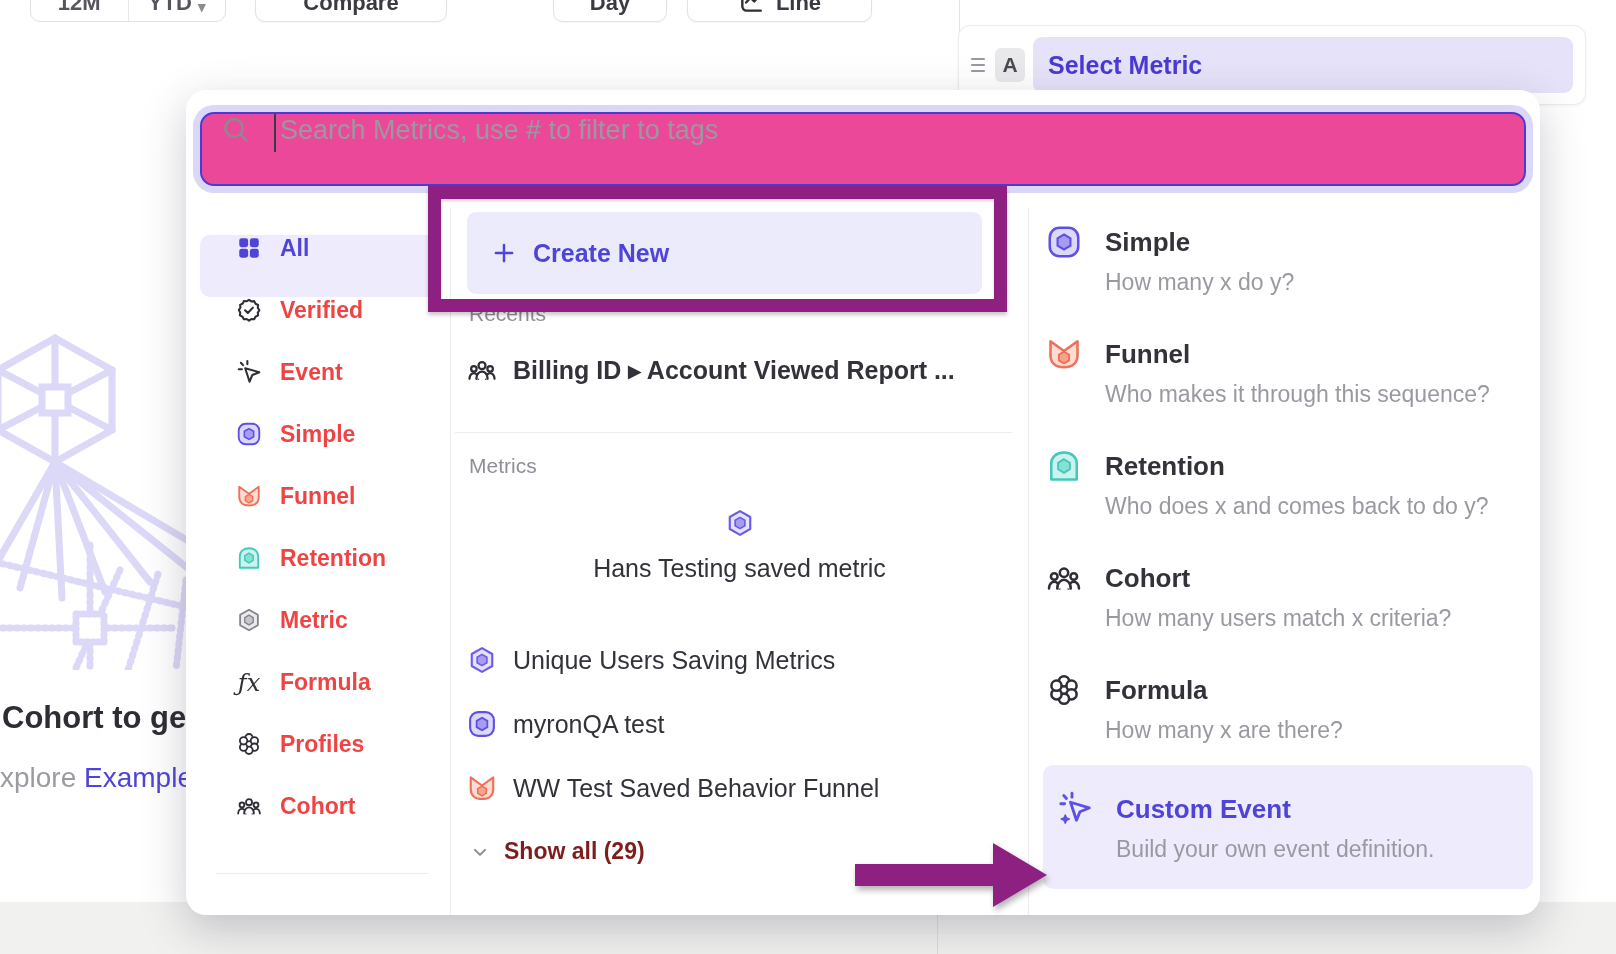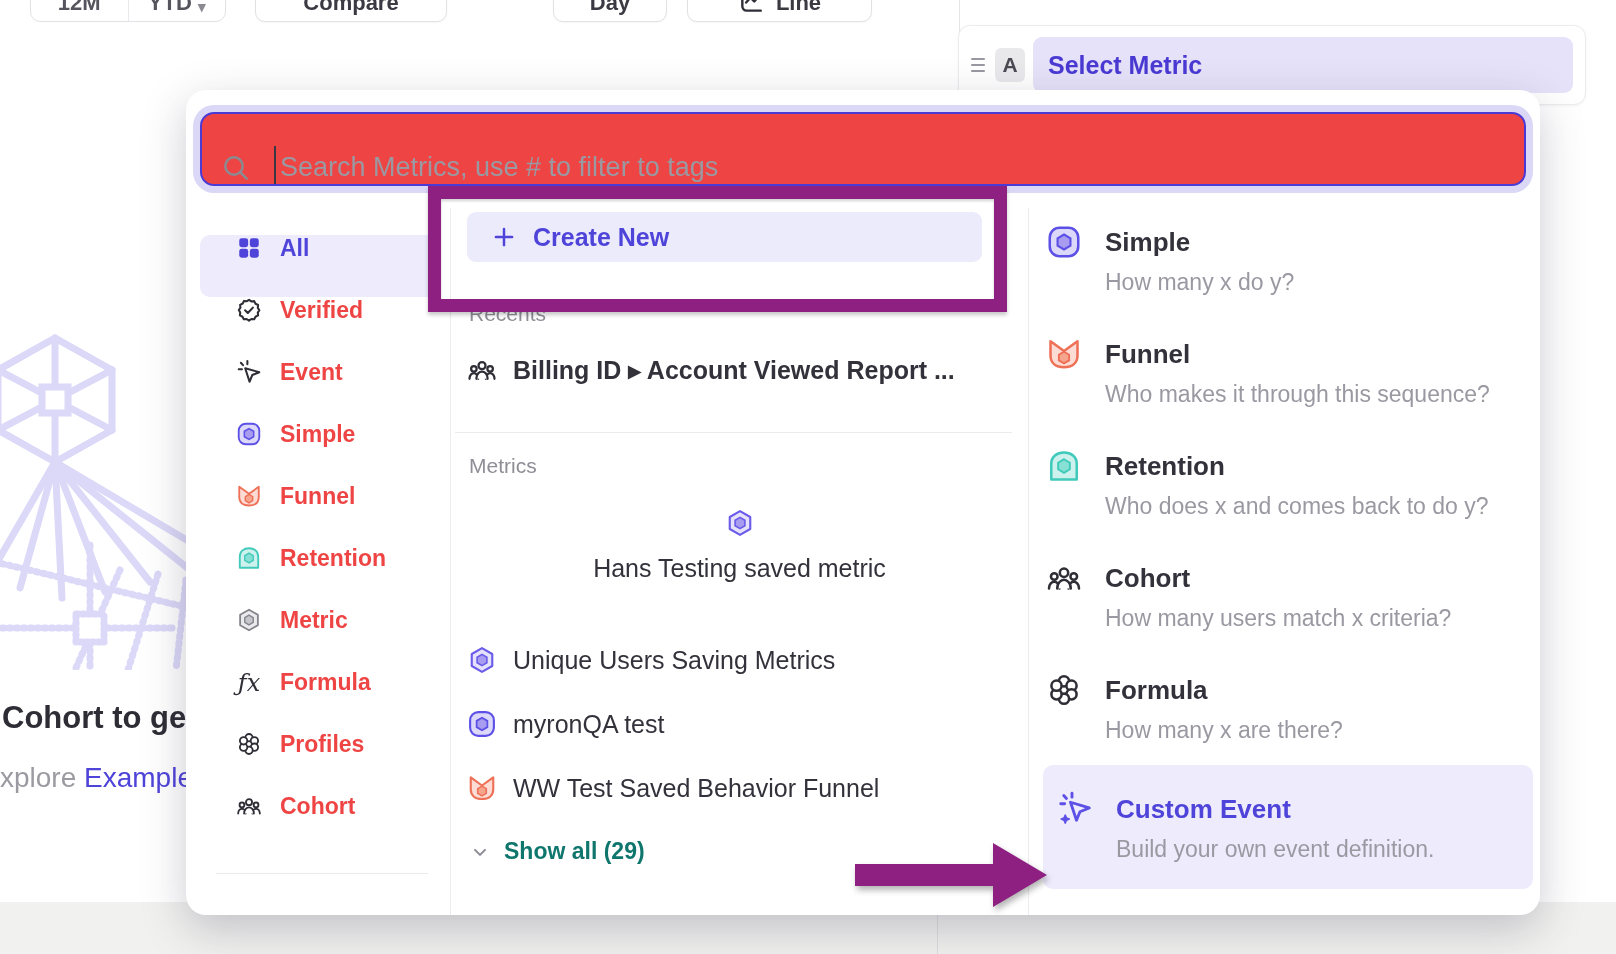--- a/index.html
+++ b/index.html
@@ -35,52 +35,52 @@
   .drag i{display:block;height:2px;background:#9a99a2;border-radius:1px;}
   .abadge{margin-left:10px;width:30px;height:34px;background:#e9e9ec;border-radius:6px;
           display:flex;align-items:center;justify-content:center;font-weight:700;font-size:21px;color:#4b4a53;}
   .metric-pill{margin-left:8px;height:56px;width:540px;background:#e5e2f9;border-radius:9px;
                display:flex;align-items:center;padding-left:15px;font-size:25px;font-weight:600;color:#4a3ad3;}
 
   
   .modal{position:absolute;left:186px;top:90px;width:1354px;height:825px;background:#fff;
          border-radius:20px;box-shadow:0 14px 44px rgba(50,50,80,.25);z-index:10;overflow:hidden;}
   .search{position:absolute;left:14px;top:22px;width:1326px;height:74px;border:2.5px solid #4b3bd6;
-          border-radius:14px;box-shadow:0 0 0 7px #dbd7f7;display:flex;align-items:flex-end;background:#ef4444;}
+          border-radius:14px;box-shadow:0 0 0 7px #dbd7f7;display:flex;align-items:flex-start;background:#ec4899;}
   .search svg{margin-left:18px;flex:0 0 auto;}
   .search .cursorbar{width:2px;height:38px;background:#3a3943;margin-left:22px;}
   .search input{border:none;outline:none;flex:1;font-size:27px;color:#3a3943;margin-left:2px;background:transparent;}
   .search input::placeholder{color:#9a99a2;}
 
   .vdiv1{position:absolute;left:264px;top:118px;bottom:0;width:1px;background:#ececef;}
   .vdiv2{position:absolute;left:842px;top:118px;bottom:0;width:1px;background:#ececef;}
 
   
   .side-item{position:absolute;left:14px;width:240px;height:62px;display:flex;align-items:flex-start;
              padding-left:36px;gap:18px;border-radius:10px;cursor:pointer;margin-top:23px;}
   .side-item .lbl{font-size:23px;font-weight:700;color:#ef4444;}
   .side-item.selected{background:#edebfc;}
   .side-item.selected .lbl{color:#4f44d9;font-weight:600;}
   .side-divider{position:absolute;left:30px;top:783px;width:212px;height:1px;background:#ececef;}
   .icon26{width:26px;height:26px;flex:0 0 auto;}
   .fx{font-size:24px;color:#2f2e36;font-style:italic;font-family:"DejaVu Serif",serif;width:26px;text-align:center;}
 
   
-  .create-new{position:absolute;left:281px;top:122px;width:515px;height:50px;background:#ecebfc;
+  .create-new{position:absolute;left:281px;top:122px;width:515px;height:82px;background:#ecebfc;
               border-radius:9px;display:flex;align-items:center;padding-left:24px;gap:16px;cursor:pointer;}
   .create-new .lbl{font-size:25px;font-weight:600;color:#4f44d9;}
   .sec-label{position:absolute;font-size:21px;color:#8f8e97;font-weight:500;}
   .recents-row{position:absolute;left:281px;top:258px;width:540px;height:44px;display:flex;align-items:center;gap:16px;cursor:pointer;}
   .recents-row .lbl{font-size:25px;font-weight:600;color:#33323b;white-space:nowrap;}
   .mid-sep{position:absolute;left:269px;top:342px;width:557px;height:1px;background:#ececef;}
   .mid-item{position:absolute;left:281px;width:545px;height:48px;display:flex;align-items:center;gap:16px;cursor:pointer;}
   .mid-item .lbl{font-size:25px;font-weight:500;color:#33323b;white-space:nowrap;}
   .icon30{width:30px;height:30px;flex:0 0 auto;}
   .show-all{position:absolute;left:284px;top:748px;display:flex;align-items:center;gap:14px;cursor:pointer;}
-  .show-all .lbl{font-size:23px;font-weight:600;color:#0f766e;}
+  .show-all .lbl{font-size:23px;font-weight:600;color:#7f1d1d;}
 
   
   .type-row{position:absolute;left:860px;width:486px;cursor:pointer;}
   .type-row .head{display:flex;align-items:center;gap:23px;}
   .type-row .title{font-size:26px;font-weight:600;color:#33323b;}
   .type-row .desc{margin-left:59px;margin-top:9px;font-size:23px;color:#9a99a2;}
   .type-row.hl{background:#eeebfc;border-radius:10px;left:857px;padding:26px 0 26px 14px;width:490px;}
   .type-row.hl .head{gap:23px;}
   .type-row.hl .title{color:#4f44d9;}
   .icon36{width:36px;height:36px;flex:0 0 auto;}

